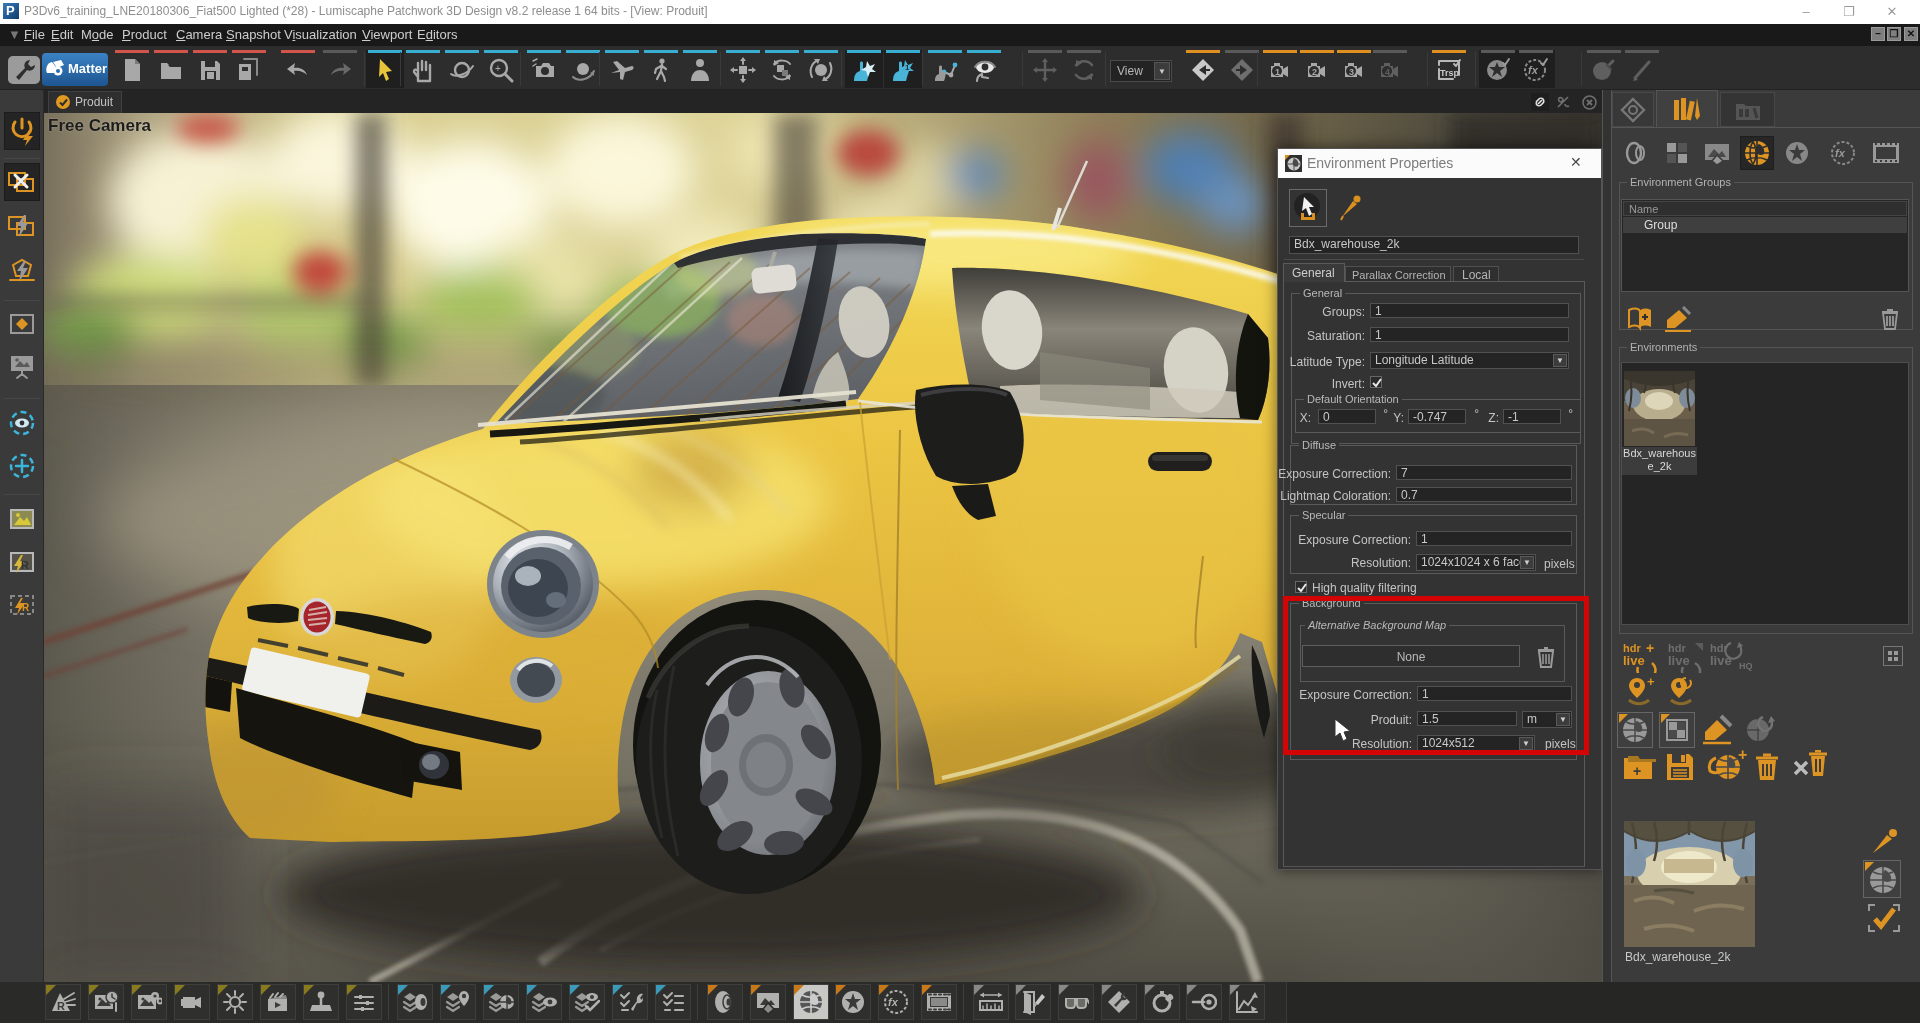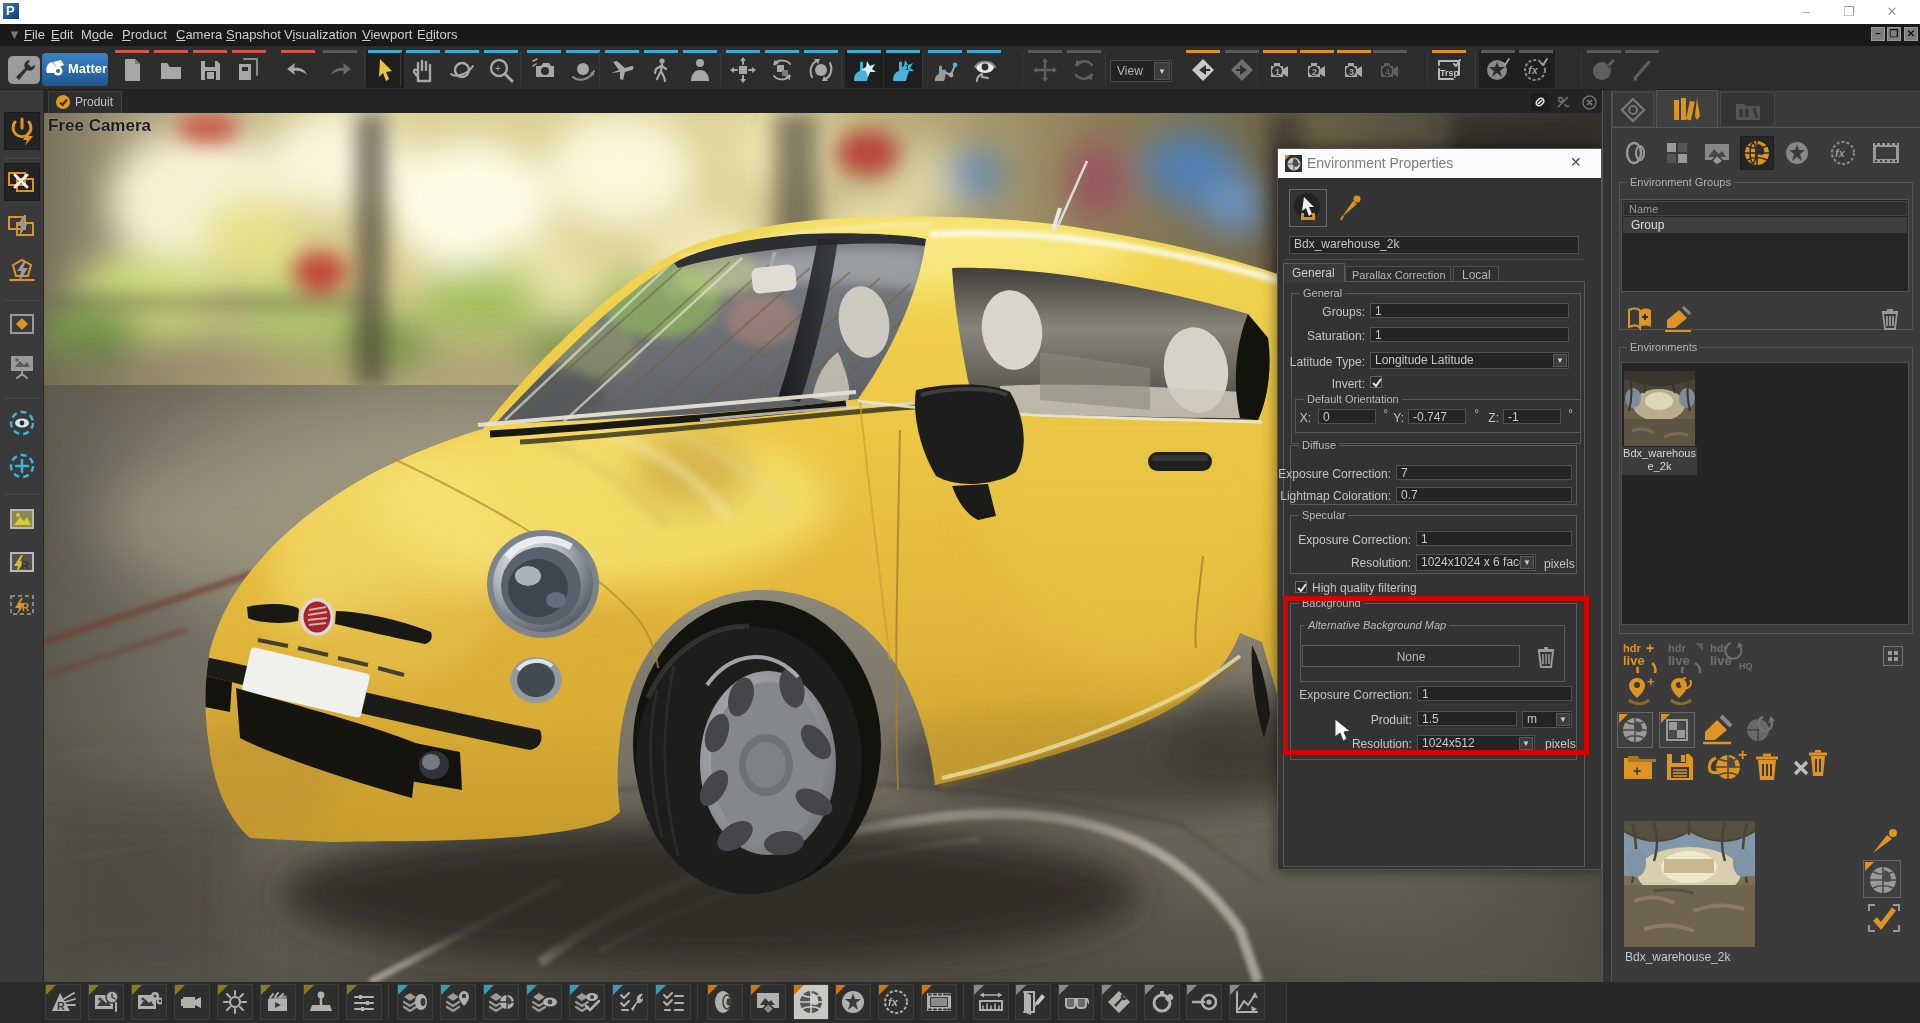--- a/index.html
+++ b/index.html
@@ -51,20 +51,21 @@
 .bicon .corner{position:absolute;left:0;top:0;width:0;height:0;border-style:solid;border-width:10px 10px 0 0;}
 .bicon .bg{position:absolute;left:0;top:0;width:34px;height:34px;display:flex;align-items:center;justify-content:center;}
 </style>
 </head>
 <body>
 
 <div id="titlebar">
   <div class="logo">
       <span>P</span>
     </div>
+  <div class="ttext">P3Dv6_training_LNE20180306_Fiat500 Lighted (*28) - Lumiscaphe Patchwork 3D Design v8.2 release 1 64 bits - [View: Produit]</div>
   <div class="winbtn" style="left:1799px;top:2px;">–</div>
   <div class="winbtn" style="left:1842px;top:2px;">❐</div>
   <div class="winbtn" style="left:1885px;top:2px;">✕</div>
 </div>
 
 <div id="menubar">
   <div class="mi" style="left:8px;color:#777;">▼</div>
   <div class="mi" style="left:24px;"><u>F</u>ile</div>
   <div class="mi" style="left:51px;"><u>E</u>dit</div>
   <div class="mi" style="left:81px;">M<u>o</u>de</div>
@@ -1062,21 +1063,21 @@
       </svg>
     </div>
     <div class="rgrp" style="left:16px;top:92px;width:294px;height:148px;">
       <span>Environment Groups</span>
     </div>
     <div style="position:absolute;left:18px;top:109px;width:288px;height:93px;background:#262626;border:1px solid #555;"></div>
     <div style="position:absolute;left:20px;top:111px;width:284px;height:15px;background:#2f2f2f;border:1px solid #444;color:#999;font-size:11px;">
       <span style="position:absolute;left:5px;top:1px;">Name</span>
     </div>
     <div style="position:absolute;left:20px;top:127px;width:284px;height:16px;background:#3f3f3f;color:#ddd;font-size:12px;">
-      <span style="position:absolute;left:8px;top:1px;">Group</span>
+      <span style="position:absolute;left:21px;top:1px;">Group</span>
     </div>
     <div style="position:absolute;left:23px;top:216px;"><svg width="30" height="26" viewBox="0 0 30 26">
         <path d="M3,4 C8,2 12,2 14,5 L14,22 C12,19 8,19 3,21 Z" fill="none" stroke="#dd9422" stroke-width="2"></path>
         <path d="M25,4 C20,2 16,2 14,5 L14,22 C16,19 20,19 25,21 Z" fill="#dd9422"></path>
         <path d="M19,8 L19,14 M16,11 L22,11" stroke="#2e2e2e" stroke-width="2"></path>
       </svg></div>
     <div style="position:absolute;left:60px;top:216px;"><svg width="30" height="26" viewBox="0 0 30 26">
         <path d="M18,2 L28,12 L14,24 L2,24 L2,14 Z" fill="none" stroke="#dd9422" stroke-width="0"></path>
         <path d="M16,4 L24,12 L12,22 L4,22 L4,14 Z" fill="#dd9422"></path>
         <path d="M20,1 L27,8" stroke="#888" stroke-width="3"></path>

